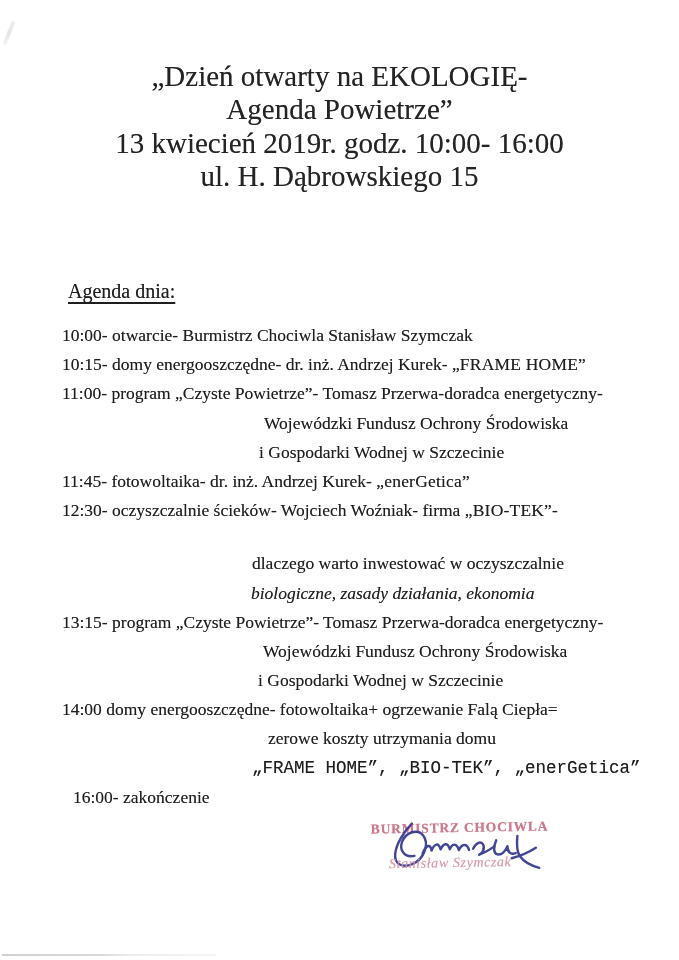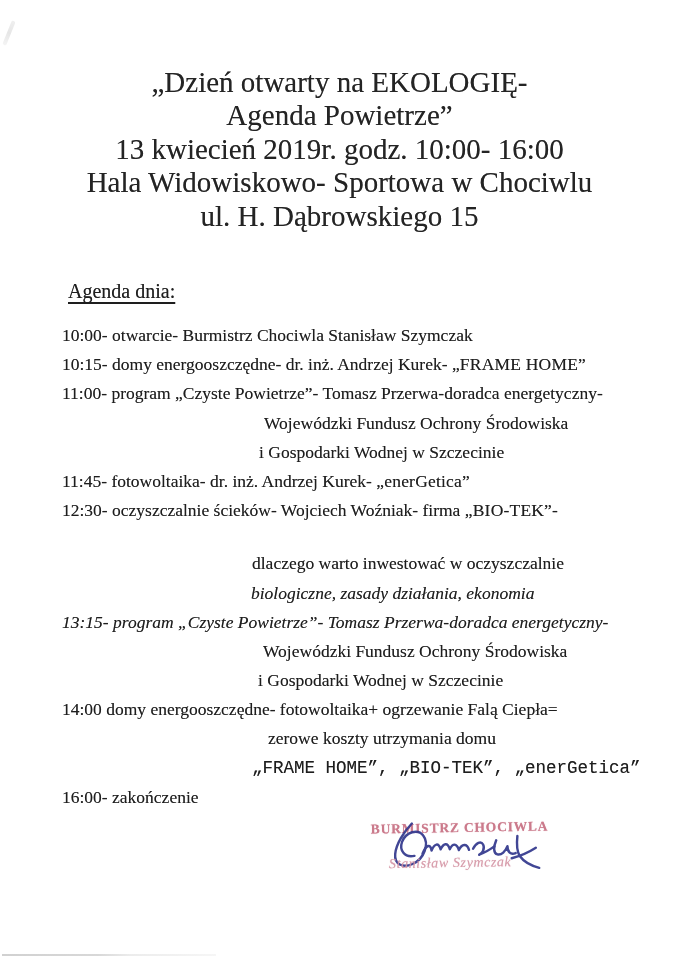--- a/index.html
+++ b/index.html
@@ -10,21 +10,21 @@
     background: #ffffff;
     overflow: hidden;
     font-family: "Liberation Serif", serif;
     color: #1d1d1d;
     text-shadow: 0 0 0.3px rgba(0,0,0,0.45);
   }
 
   
   .title-block {
     position: absolute;
-    top: 66px;
+    top: 60px;
     left: 0;
     width: 679px;
     text-align: center;
     font-size: 29px;
     line-height: 33.4px;
     color: #242424;
   }
 
   
   .agenda-heading {
@@ -128,43 +128,42 @@
 <body>
 
 <div class="page">
 
   <div class="smudge-top-left"></div>
 
   <div class="title-block">
     <div>„Dzień otwarty na EKOLOGIĘ-</div>
     <div>Agenda Powietrze”</div>
     <div>13 kwiecień 2019r. godz. 10:00- 16:00</div>
-    <div>Hala Widowiskowo- Sportowa w Chociwlu</div>
     <div>ul. H. Dąbrowskiego 15</div>
   </div>
 
   <div class="agenda-heading">Agenda dnia:</div>
 
   <div class="agenda-list" id="agenda-list">
       <div class="agenda-line" style="padding-left: 0px;"><span class="run">10:00- otwarcie- Burmistrz Chociwla Stanisław Szymczak</span></div>
       <div class="agenda-line" style="padding-left: 0px;"><span class="run">10:15- domy energooszczędne- dr. inż. Andrzej Kurek- </span><span class="run-bold">„FRAME HOME”</span></div>
       <div class="agenda-line" style="padding-left: 0px;"><span class="run">11:00- program „Czyste Powietrze”- Tomasz Przerwa-doradca energetyczny-</span></div>
       <div class="agenda-line" style="padding-left: 202px;"><span class="run">Wojewódzki Fundusz Ochrony Środowiska</span></div>
       <div class="agenda-line" style="padding-left: 197px;"><span class="run">i Gospodarki Wodnej w Szczecinie</span></div>
       <div class="agenda-line" style="padding-left: 0px;"><span class="run">11:45- fotowoltaika- dr. inż. Andrzej Kurek- </span><span class="run-bold">„enerGetica”</span></div>
       <div class="agenda-line" style="padding-left: 0px;"><span class="run">12:30- oczyszczalnie ścieków- Wojciech Woźniak- firma </span><span class="run-bold">„BIO-TEK”</span><span class="run">-</span></div>
       <div class="agenda-line" style="padding-left: 190px; margin-top: 24px;"><span class="run">dlaczego warto inwestować w oczyszczalnie</span></div>
       <div class="agenda-line" style="padding-left: 189px; font-style: italic;"><span class="run">biologiczne, zasady działania, ekonomia</span></div>
-      <div class="agenda-line" style="padding-left: 0px; font-style: italic;"><span class="run">13:15- program „Czyste Powietrze”- Tomasz Przerwa-doradca energetyczny-</span></div>
+      <div class="agenda-line" style="padding-left: 0px;"><span class="run">13:15- program „Czyste Powietrze”- Tomasz Przerwa-doradca energetyczny-</span></div>
       <div class="agenda-line" style="padding-left: 201px;"><span class="run">Wojewódzki Fundusz Ochrony Środowiska</span></div>
       <div class="agenda-line" style="padding-left: 196px;"><span class="run">i Gospodarki Wodnej w Szczecinie</span></div>
       <div class="agenda-line" style="padding-left: 0px;"><span class="run">14:00 domy energooszczędne- fotowoltaika+ ogrzewanie Falą Ciepła=</span></div>
       <div class="agenda-line" style="padding-left: 206px;"><span class="run">zerowe koszty utrzymania domu</span></div>
       <div class="agenda-line" style="padding-left: 190px; font-family: Liberation Mono, monospace;"><span class="run">„FRAME HOME”, „BIO-TEK”, „enerGetica”</span></div>
-      <div class="agenda-line" style="padding-left: 0px;"><span class="run">16:00- zakończenie</span></div>
+      <div class="agenda-line" style="padding-left: 0px; margin-left: 11px;"><span class="run">16:00- zakończenie</span></div>
     </div>
 
   <div class="stamp-block">
     <div class="stamp-office">BURMISTRZ CHOCIWLA</div>
     <svg class="signature-svg" viewBox="0 0 160 64" xmlns="http://www.w3.org/2000/svg">
       <g fill="none" stroke="var(--signature-color, #31378c)" stroke-width="2.4" stroke-linecap="round" stroke-linejoin="round" opacity="0.92">
         <path d="M30,6 C22,14 14,26 13,36 C12,46 20,50 30,46 C42,41 47,26 41,18 C36,11 24,14 20,24 C17,32 22,40 32,38"></path>
         <path d="M40,36 C44,27 48,26 49,33 C52,26 56,25 58,32 C61,26 65,25 67,32 C70,26 74,26 76,33 C79,27 84,26 86,33"></path>
         <path d="M90,32 C93,26 98,24 100,28 C102,32 99,37 96,38 C101,36 107,33 111,30"></path>
         <path d="M113,24 C110,31 110,37 114,38 C118,39 122,35 124,30 C124,36 127,39 132,37"></path>

